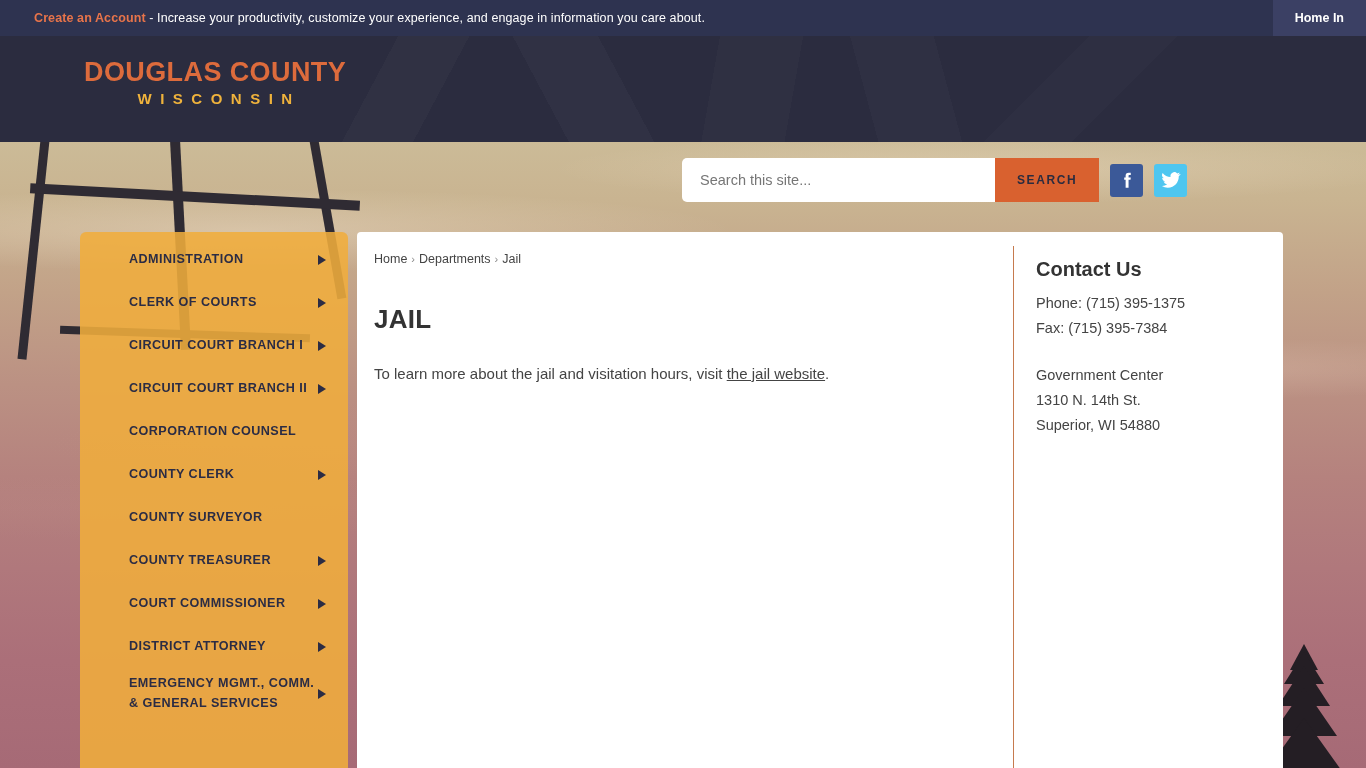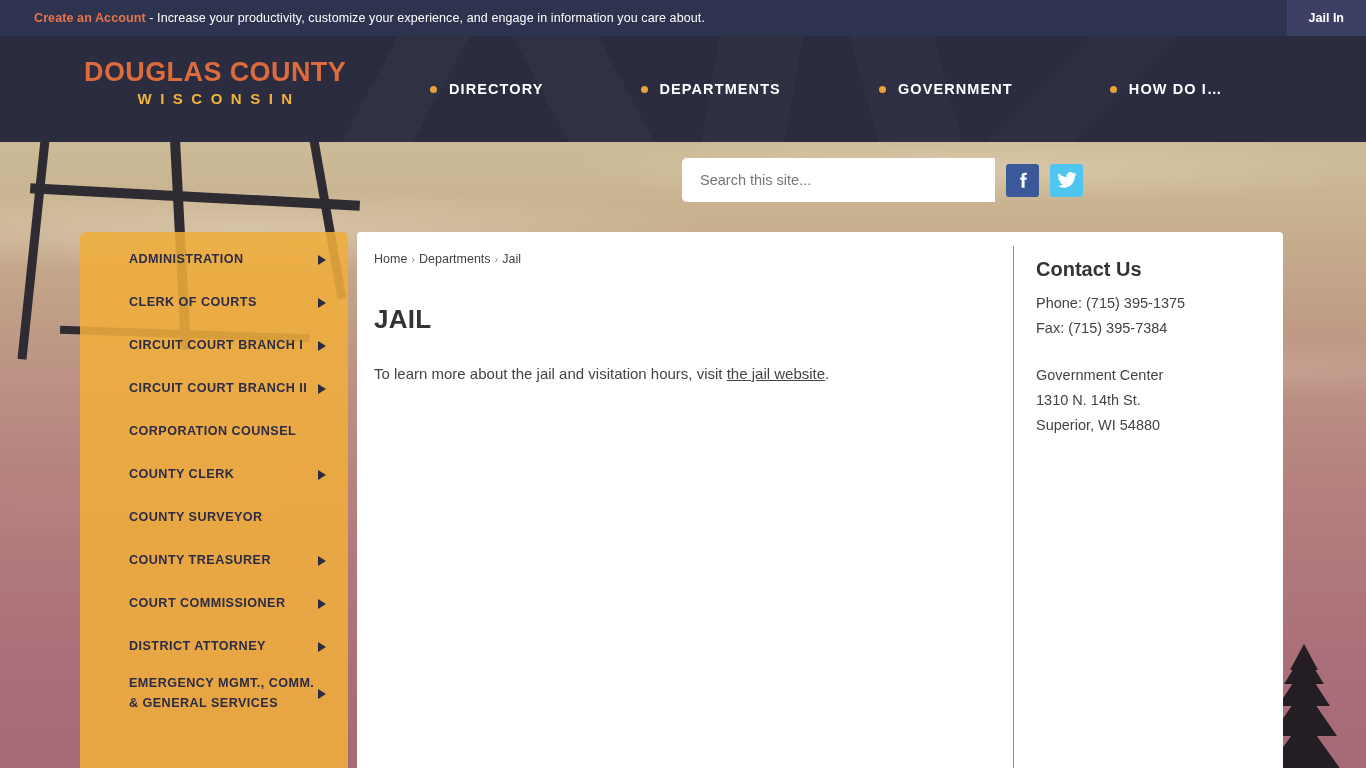--- a/index.html
+++ b/index.html
@@ -336,53 +336,36 @@
       <b style="border-left-width:16px;border-right-width:16px;border-bottom-width:28px;"></b>
       <b style="border-left-width:22px;border-right-width:22px;border-bottom-width:36px;"></b>
       <b style="border-left-width:29px;border-right-width:29px;border-bottom-width:44px;"></b>
     </div>
   </div>
 
   <div class="topbar">
     <div class="topbar-msg">
       <span class="acct-link">Create an Account</span><span> - Increase your productivity, customize your experience, and engage in information you care about.</span>
     </div>
-    <div class="signin-btn">Jail In</div>
+    <div class="signin-btn">Home In</div>
   </div>
 
   <div class="header">
     <div class="header-texture"></div>
 
     <div class="logo">
       <div class="logo-main">DOUGLAS COUNTY</div>
       <div class="logo-sub">WISCONSIN</div>
     </div>
 
-    <nav class="mainnav">
-      <div class="nav-item" style="margin-right:97px;">
-        <span class="nav-dot"></span>
-        <span>DIRECTORY</span>
-      </div>
-      <div class="nav-item" style="margin-right:98px;">
-        <span class="nav-dot"></span>
-        <span>DEPARTMENTS</span>
-      </div>
-      <div class="nav-item" style="margin-right:97px;">
-        <span class="nav-dot"></span>
-        <span>GOVERNMENT</span>
-      </div>
-      <div class="nav-item">
-        <span class="nav-dot"></span>
-        <span>HOW DO I…</span>
-      </div>
-    </nav>
   </div>
 
   <div class="searchrow">
     <input class="search-input" type="text" placeholder="Search this site..." style="">
+    <button class="search-btn">SEARCH</button>
 
     <div class="social fb">
       <svg width="19" height="19" viewBox="0 0 24 24" aria-hidden="true">
         <path fill="#ffffff" d="M14.6 8.2V6.4c0-.8.2-1.2 1.3-1.2h1.5V2.3h-2.5c-3 0-4 1.4-4 3.8v2.1H9.1V11h1.8v10h3.7V11h2.5l.3-2.8h-2.8z"></path>
       </svg>
     </div>
     <div class="social tw">
       <svg width="20" height="20" viewBox="0 0 24 24" aria-hidden="true">
         <path fill="#ffffff" d="M23 4.9c-.8.4-1.7.6-2.6.8 1-.6 1.7-1.5 2-2.6-.9.5-1.9.9-3 1.1a4.6 4.6 0 0 0-7.9 4.2A13.1 13.1 0 0 1 2 3.6a4.6 4.6 0 0 0 1.4 6.2c-.7 0-1.4-.2-2-.5 0 2.2 1.6 4.1 3.7 4.5-.6.2-1.3.2-2 .1a4.6 4.6 0 0 0 4.3 3.2A9.3 9.3 0 0 1 1 19.1a13 13 0 0 0 7.1 2.1c8.5 0 13.2-7.1 13.2-13.2v-.6c.9-.7 1.7-1.5 2.3-2.5z"></path>
       </svg>

